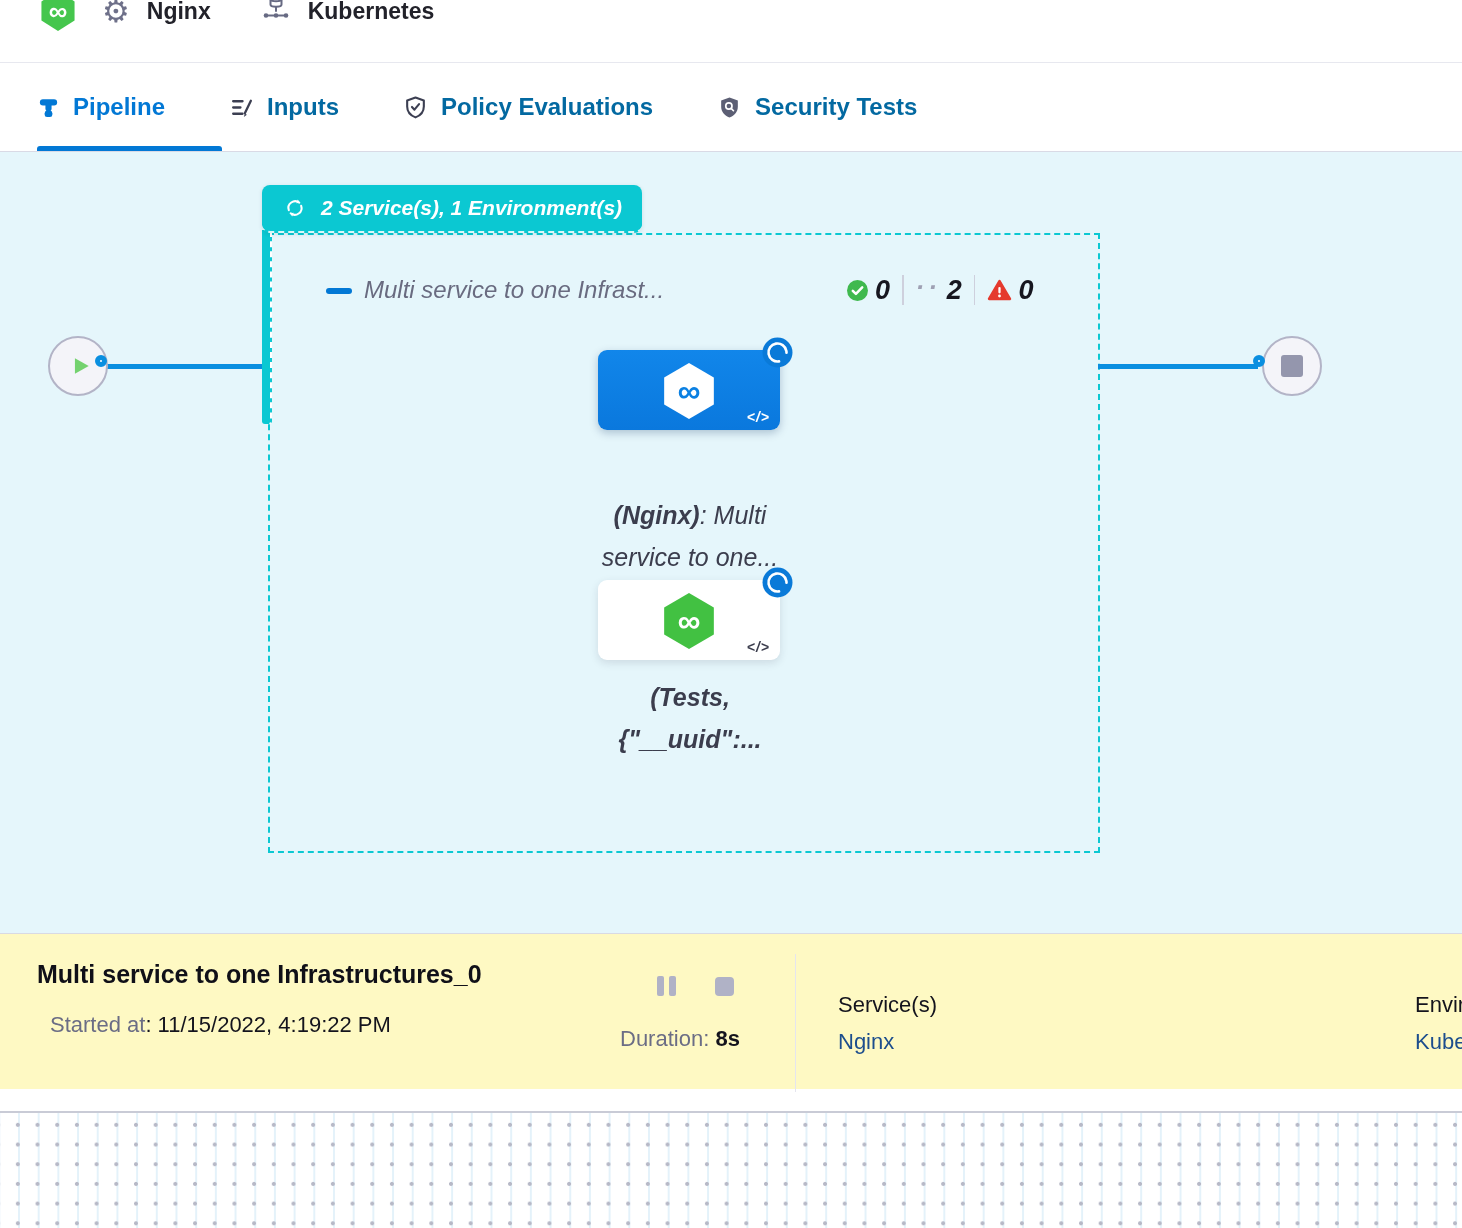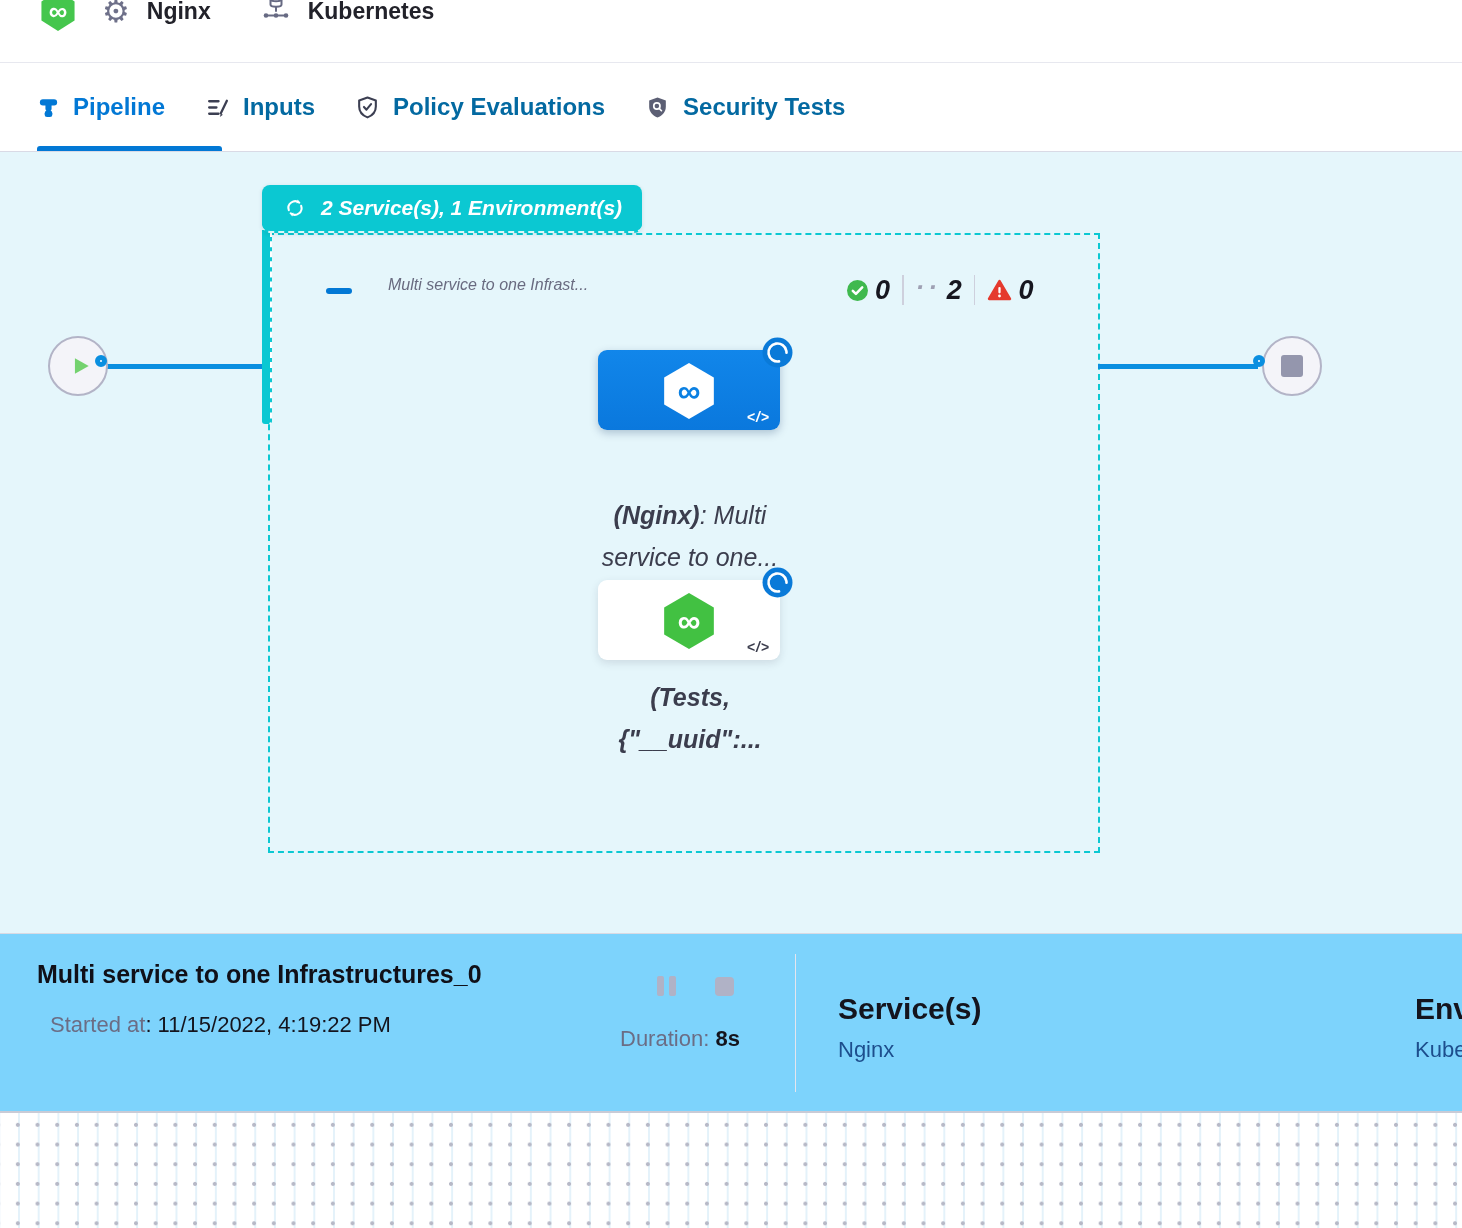--- a/index.html
+++ b/index.html
@@ -14,39 +14,39 @@
   .topbar-row { position:absolute; top:-14px; left:40px; height:50px; display:flex; align-items:center; }
   .hex { display:flex; align-items:center; justify-content:center;
          clip-path:polygon(50% 0%,96% 26%,96% 74%,50% 100%,4% 74%,4% 26%); }
   .hex-logo { width:36px; height:40px; background:#45c64d; color:#fff; font-size:26px; font-weight:bold; }
   .gear { margin-left:26px; font-size:31px; color:#6e7089; line-height:1; }
   .topbar-label { margin-left:17px; font-size:23px; font-weight:600; color:#22222a; }
   .k8s-icon { margin-left:50px; }
 
   
   .tabbar { position:absolute; top:63px; left:0; width:100%; height:89px; background:#fff;
-            border-bottom:1px solid #d9dae5; display:flex; align-items:center; padding-left:37px; gap:40px; }
+            border-bottom:1px solid #d9dae5; display:flex; align-items:center; padding-left:37px; gap:64px; }
   .tab { display:flex; align-items:center; gap:13px; font-size:24px; font-weight:600; color:#0369a1; cursor:pointer; }
   .tab.active { color:#0278d5; }
   .tab-underline { position:absolute; left:37px; bottom:0; width:185px; height:5px; background:#0278d5; border-radius:3px 3px 0 0; }
 
   
   .canvas { position:absolute; top:152px; left:0; width:1462px; height:781px; background:#e5f6fb; overflow:hidden;font-style:italic; }
 
   .exec-box { position:absolute; left:268px; top:81px; width:832px; height:620px;
               border:2px dashed #0bc8d2; z-index:1; }
   .teal-bar { position:absolute; left:262px; top:78px; width:10px; height:194px; background:#0bc8d2;
               border-right:2px dashed #fff; border-radius:0 0 3px 3px; z-index:2; }
   .group-badge { position:absolute; left:262px; top:33px; height:48px; padding:0 20px;
                  display:flex; align-items:center; gap:13px; background:#0bc8d2; color:#fff;
                  font-size:21px; font-weight:600; border-radius:8px; z-index:3;
                  border-bottom:2px dashed rgba(255,255,255,.85); box-shadow:0 1px 4px rgba(9,60,70,.12); }
 
   .minus-icon { position:absolute; left:326px; top:136px; width:26px; height:6px; background:#0278d5; border-radius:3px; z-index:2; cursor:pointer; }
-  .stage-group-title { position:absolute; left:388px; top:124px; font-size:16px; color:#696b80; z-index:2; }
+  .stage-group-title { position:absolute; left:364px; top:124px; font-size:24px; color:#696b80; z-index:2; }
 
   .status-row { position:absolute; left:846px; top:121px; height:34px; display:flex; align-items:center; z-index:2; }
   .status-num { font-size:27px; font-weight:600; color:#16161f; margin-left:6px; }
   .status-sep { width:1.5px; height:30px; background:#ced0dd; margin:0 12px; }
   .status-dots { font-size:26px; font-weight:700; color:#9ea0b3; letter-spacing:4px; line-height:0; margin-top:-6px; }
 
   .stage-card { position:absolute; width:182px; height:80px; border-radius:9px; z-index:3; cursor:pointer; }
   .stage-card.blue { left:598px; top:198px; background:linear-gradient(180deg,#1186ea,#0a78dd); box-shadow:0 3px 9px rgba(4,40,90,.25); }
   .stage-card.white { left:598px; top:428px; background:#fff; box-shadow:0 3px 9px rgba(40,41,61,.13); }
   .hex-stage { position:absolute; left:64px; top:13px; width:54px; height:56px; font-size:32px; font-weight:bold; }
@@ -70,34 +70,34 @@
   .end-node { left:1262px; top:184px; }
   .stop-square { width:22px; height:22px; background:#9496ad; border-radius:3px; }
   .edge-line { position:absolute; height:5px; background:#0a8fe0; top:212px; z-index:1; }
   .edge-start { left:106px; width:160px; }
   .edge-end { left:1098px; width:160px; }
   .edge-dot { position:absolute; width:12px; height:12px; background:#fff; border:5px solid #0a8fe0; border-radius:50%; top:203px; z-index:4; }
   .dot-start { left:95px; }
   .dot-end { left:1253px; }
 
   
-  .footer { position:absolute; top:933px; left:0; width:100%; height:178px; background:#7dd3fc; border-top:1px solid #d9dae3; }
+  .footer { position:absolute; top:933px; left:0; width:100%; height:156px; background:#fef9c3; border-top:1px solid #d9dae3; }
   .footer-title { position:absolute; left:37px; top:26px; font-size:25px; font-weight:700; color:#101018; }
   .footer-started { position:absolute; left:37px; top:78px; font-size:22px; color:#14141d;margin-left:13px; }
   .lbl-gray { color:#6b6d85; }
   .pause-icon { position:absolute; left:657px; top:42px; display:flex; gap:5px; cursor:pointer; }
   .pause-icon span { width:7px; height:20px; background:#b0b2c6; border-radius:2px; }
   .stop-icon { position:absolute; left:715px; top:43px; width:19px; height:19px; background:#b0b2c6; border-radius:4px; cursor:pointer; }
   .duration { position:absolute; left:620px; top:92px; font-size:22px; color:#14141d; }
   .duration b { font-weight:700; }
   .footer-vsep { position:absolute; left:795px; top:20px; width:1px; height:138px; background:#e5e5ee; }
   .meta-block { position:absolute; top:58px; }
   .meta-svc { left:838px; }
   .meta-env { left:1415px; width:220px; }
-  .meta-label { font-size:30px; font-weight:700; color:#14141d; }
+  .meta-label { font-size:22px; font-weight:400; color:#14141d; }
   .meta-link { margin-top:11px; font-size:22px; color:#1d4e8d; cursor:pointer; }
 
   
   .gridarea { position:absolute; top:1111px; left:0; width:100%; height:117px; background-color:#fff;
     border-top:2px solid #c9cbd6;
     background-image:
       radial-gradient(circle at 9.85px 9.85px, #b7b9c7 1.7px, transparent 2.3px),
       linear-gradient(to right, #e4f2fa 1.5px, transparent 1.5px);
     background-size: 19.7px 19.7px, 19.7px 19.7px;
     background-position: 8px 2px, 18px 0;

